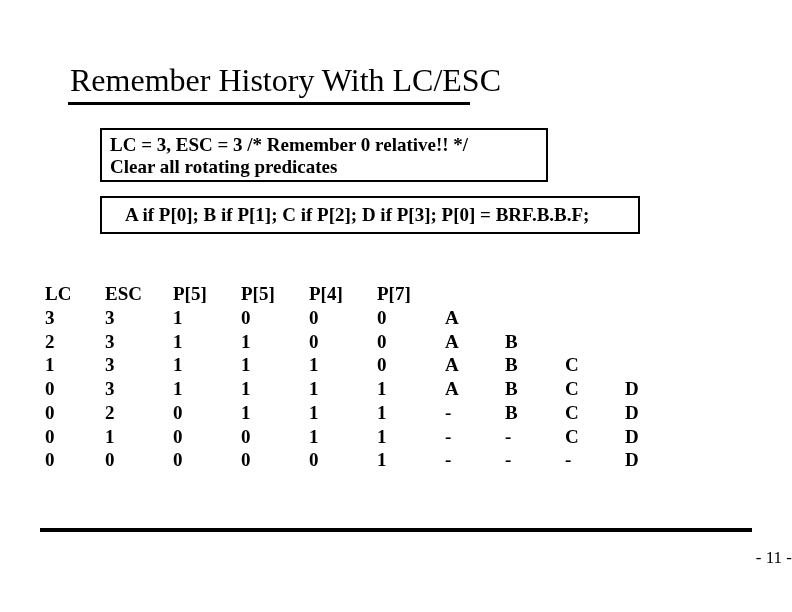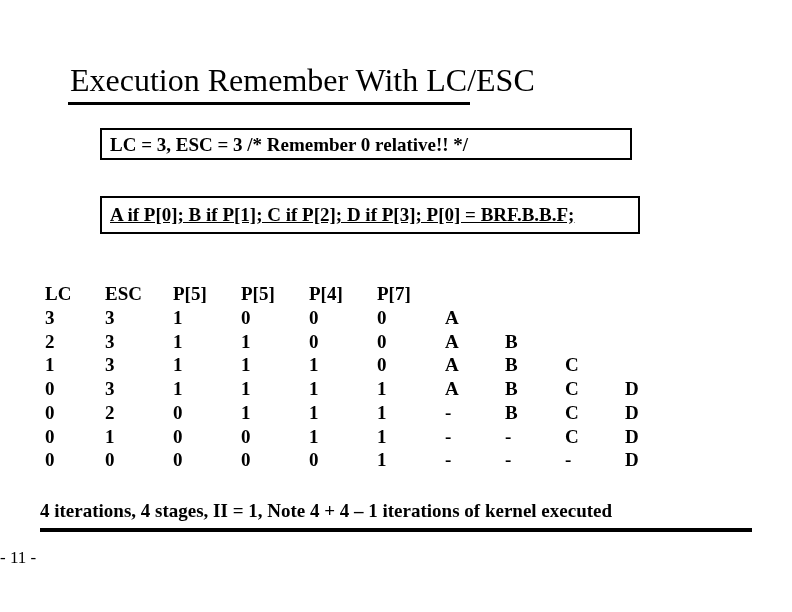--- a/index.html
+++ b/index.html
@@ -30,42 +30,41 @@
     left: 68px;
     top: 102px;
     width: 402px;
     height: 3px;
     background: #000;
   }
   .setup-box {
     position: absolute;
     left: 100px;
     top: 128px;
-    width: 532px;
+    width: 448px;
     border: 2px solid #000;
     box-sizing: border-box;
     font-weight: bold;
     font-size: 19px;
     line-height: 1.15;
   }
   .setup-inner {
     padding: 4px 8px 2px 8px;
   }
   .loop-box {
     position: absolute;
     left: 100px;
     top: 196px;
     width: 540px;
     border: 2px solid #000;
     box-sizing: border-box;
     font-weight: bold;
     font-size: 19px;
-    padding: 6px 8px;
+    padding: 6px 23px;
     white-space: nowrap;
-    text-decoration: underline;
   }
   .table-wrap {
     position: absolute;
     left: 45px;
     top: 282px;
     font-size: 19px;
     font-weight: bold;
     line-height: 1.25;
   }
   table.exec {
@@ -93,35 +92,36 @@
     top: 528px;
     width: 712px;
     height: 4px;
     background: #000;
   }
   .pagenum {
     position: absolute;
     top: 548px;
     left: 0;
     width: 792px;
-    text-align: left;
+    text-align: right;
     font-size: 17px;
   }
 </style>
 </head>
 <body>
 
 <div class="slide">
 
-  <div class="title">Execution Remember With LC/ESC</div>
+  <div class="title">Remember History With LC/ESC</div>
   <div class="title-underline"></div>
 
   <div class="setup-box">
     <div class="setup-inner">
       <div>LC = 3, ESC = 3 /* Remember 0 relative!! */</div>
+      <div>Clear all rotating predicates</div>
     </div>
   </div>
 
   <div class="loop-box">A if P[0];  B if P[1];  C if P[2];  D if P[3];  P[0] = BRF.B.B.F;</div>
 
   <div class="table-wrap">
     <table class="exec">
       <tbody>
           <tr>
         <td class="narrow">LC</td>
@@ -216,17 +216,16 @@
         <td>1</td>
         <td class="letter">-</td>
         <td class="letter">-</td>
         <td class="letter">-</td>
         <td class="letter">D</td>
       </tr>
     </tbody>
       </table>
   </div>
 
-  <div class="footnote">4 iterations, 4 stages, II = 1, Note 4 + 4 – 1 iterations of kernel executed</div>
   <div class="footrule"></div>
   <div class="pagenum">- 11 -</div>
 
 </div>
 
 </body></html>

